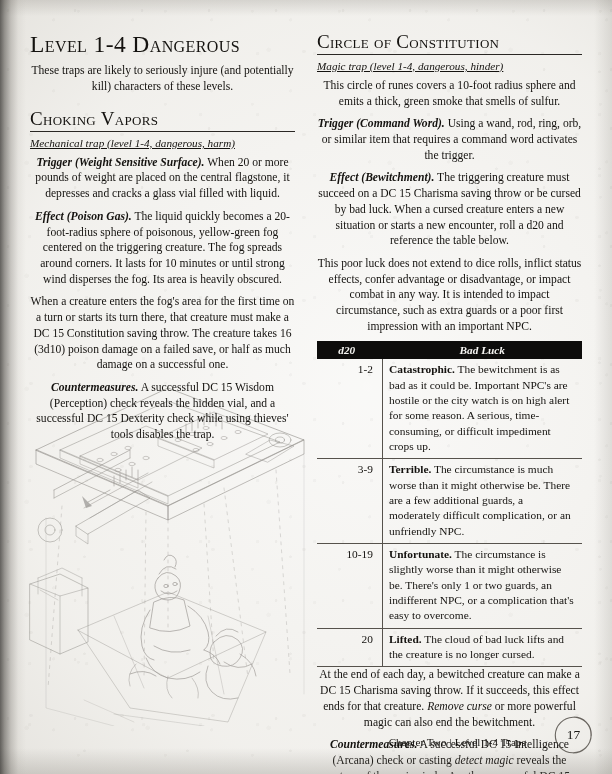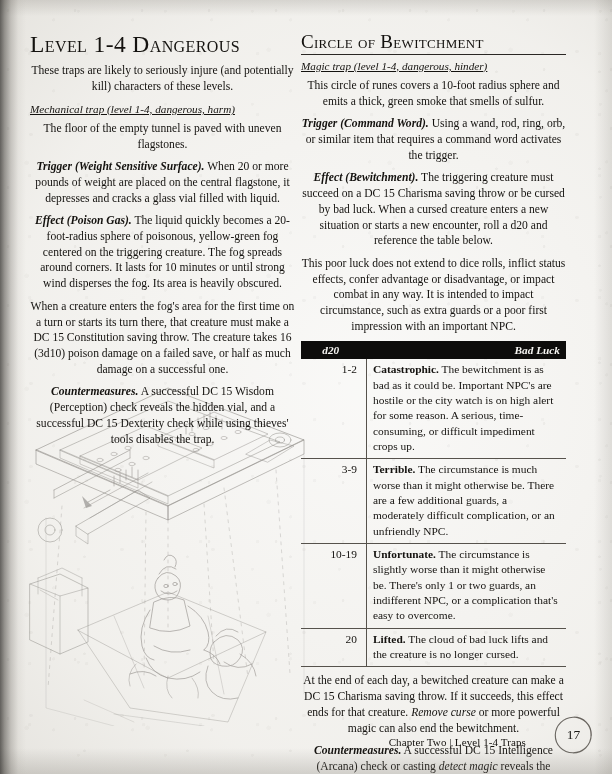--- a/index.html
+++ b/index.html
@@ -56,21 +56,21 @@
     pointer-events:none; z-index:5;
   }
 
   .columns {
     position: absolute;
     left: 30px;
     top: 32px;
     width: 552px;
     height: 690px;
     display: flex;
-    gap: 6px;
+    gap: 22px;
     z-index: 3;
   }
   .col { width: 265px; position: relative; }
 
   h1.title {
     font-size: 23.5px;
     font-weight: normal;
     font-variant: small-caps;
     letter-spacing: 0.4px;
     margin: 0 0 7px 0;
@@ -101,29 +101,29 @@
     text-align: center;
   }
   p.body:last-child { margin-bottom: 0; }
   .lead { font-weight: bold; font-style: italic; margin-top: 29px; }
   .ital { font-style: italic; }
 
   
   table.luck {
     width: 100%;
     border-collapse: collapse;
-    margin: 6px 0 6px 0;
+    margin: 6px 0 0 0;
     font-size: 11.4px;
   }
   table.luck thead th {
     background: #0d0c0b;
     color: #f6f5f2;
     font-style: italic;
     font-weight: bold;
-    text-align: right;
+    text-align: center;
     padding: 3px 6px 3px 6px;
     font-size: 11.3px;
   }
   table.luck thead th.c-d20 { width: 56px; text-align: center; padding-left: 0; }
   table.luck tbody td {
     padding: 3px 6px 4px 6px;
     vertical-align: top;
     line-height: 1.345;
     border-bottom: 1px solid #56524c;
   }
@@ -314,34 +314,34 @@
       <path d="M66 322 L116 344" opacity="0.3"></path>
     </g>
   </svg>
 
   <div class="columns">
 
     <div class="col">
       <h1 class="title">Level 1-4 Dangerous</h1>
       <p class="body">These traps are likely to seriously injure (and potentially kill) characters of these levels.</p>
 
+      <h2 class="section">Choking Vapors</h2>
       <p class="subtitle">Mechanical trap (level 1-4, dangerous, harm)</p>
-      <p class="body">The floor of the empty tunnel is paved with uneven flagstones.</p>
 
       <p class="body"><span class="lead">Trigger (Weight Sensitive Surface).</span><span> When 20 or more pounds of weight are placed on the central flagstone, it depresses and cracks a glass vial filled with liquid.</span></p>
 
       <p class="body"><span class="lead">Effect (Poison Gas).</span><span> The liquid quickly becomes a 20-foot-radius sphere of poisonous, yellow-green fog centered on the triggering creature. The fog spreads around corners. It lasts for 10 minutes or until strong wind disperses the fog. Its area is heavily obscured.</span></p>
 
       <p class="body">When a creature enters the fog's area for the first time on a turn or starts its turn there, that creature must make a DC 15 Constitution saving throw. The creature takes 16 (3d10) poison damage on a failed save, or half as much damage on a successful one.</p>
 
       <p class="body"><span class="lead">Countermeasures.</span><span> A successful DC 15 Wisdom (Perception) check reveals the hidden vial, and a successful DC 15 Dexterity check while using thieves' tools disables the trap.</span></p>
     </div>
 
     <div class="col">
-      <h2 class="section first">Circle of Bewitchment</h2>
+      <h2 class="section first">Circle of Constitution</h2>
       <p class="subtitle">Magic trap (level 1-4, dangerous, hinder)</p>
       <p class="body">This circle of runes covers a 10-foot radius sphere and emits a thick, green smoke that smells of sulfur.</p>
 
       <p class="body"><span class="lead">Trigger (Command Word).</span><span> Using a wand, rod, ring, orb, or similar item that requires a command word activates the trigger.</span></p>
 
       <p class="body"><span class="lead">Effect (Bewitchment).</span><span> The triggering creature must succeed on a DC 15 Charisma saving throw or be cursed by bad luck. When a cursed creature enters a new situation or starts a new encounter, roll a d20 and reference the table below.</span></p>
 
       <p class="body">This poor luck does not extend to dice rolls, inflict status effects, confer advantage or disadvantage, or impact combat in any way. It is intended to impact circumstance, such as extra guards or a poor first impression with an important NPC.</p>
 
       <table class="luck">

